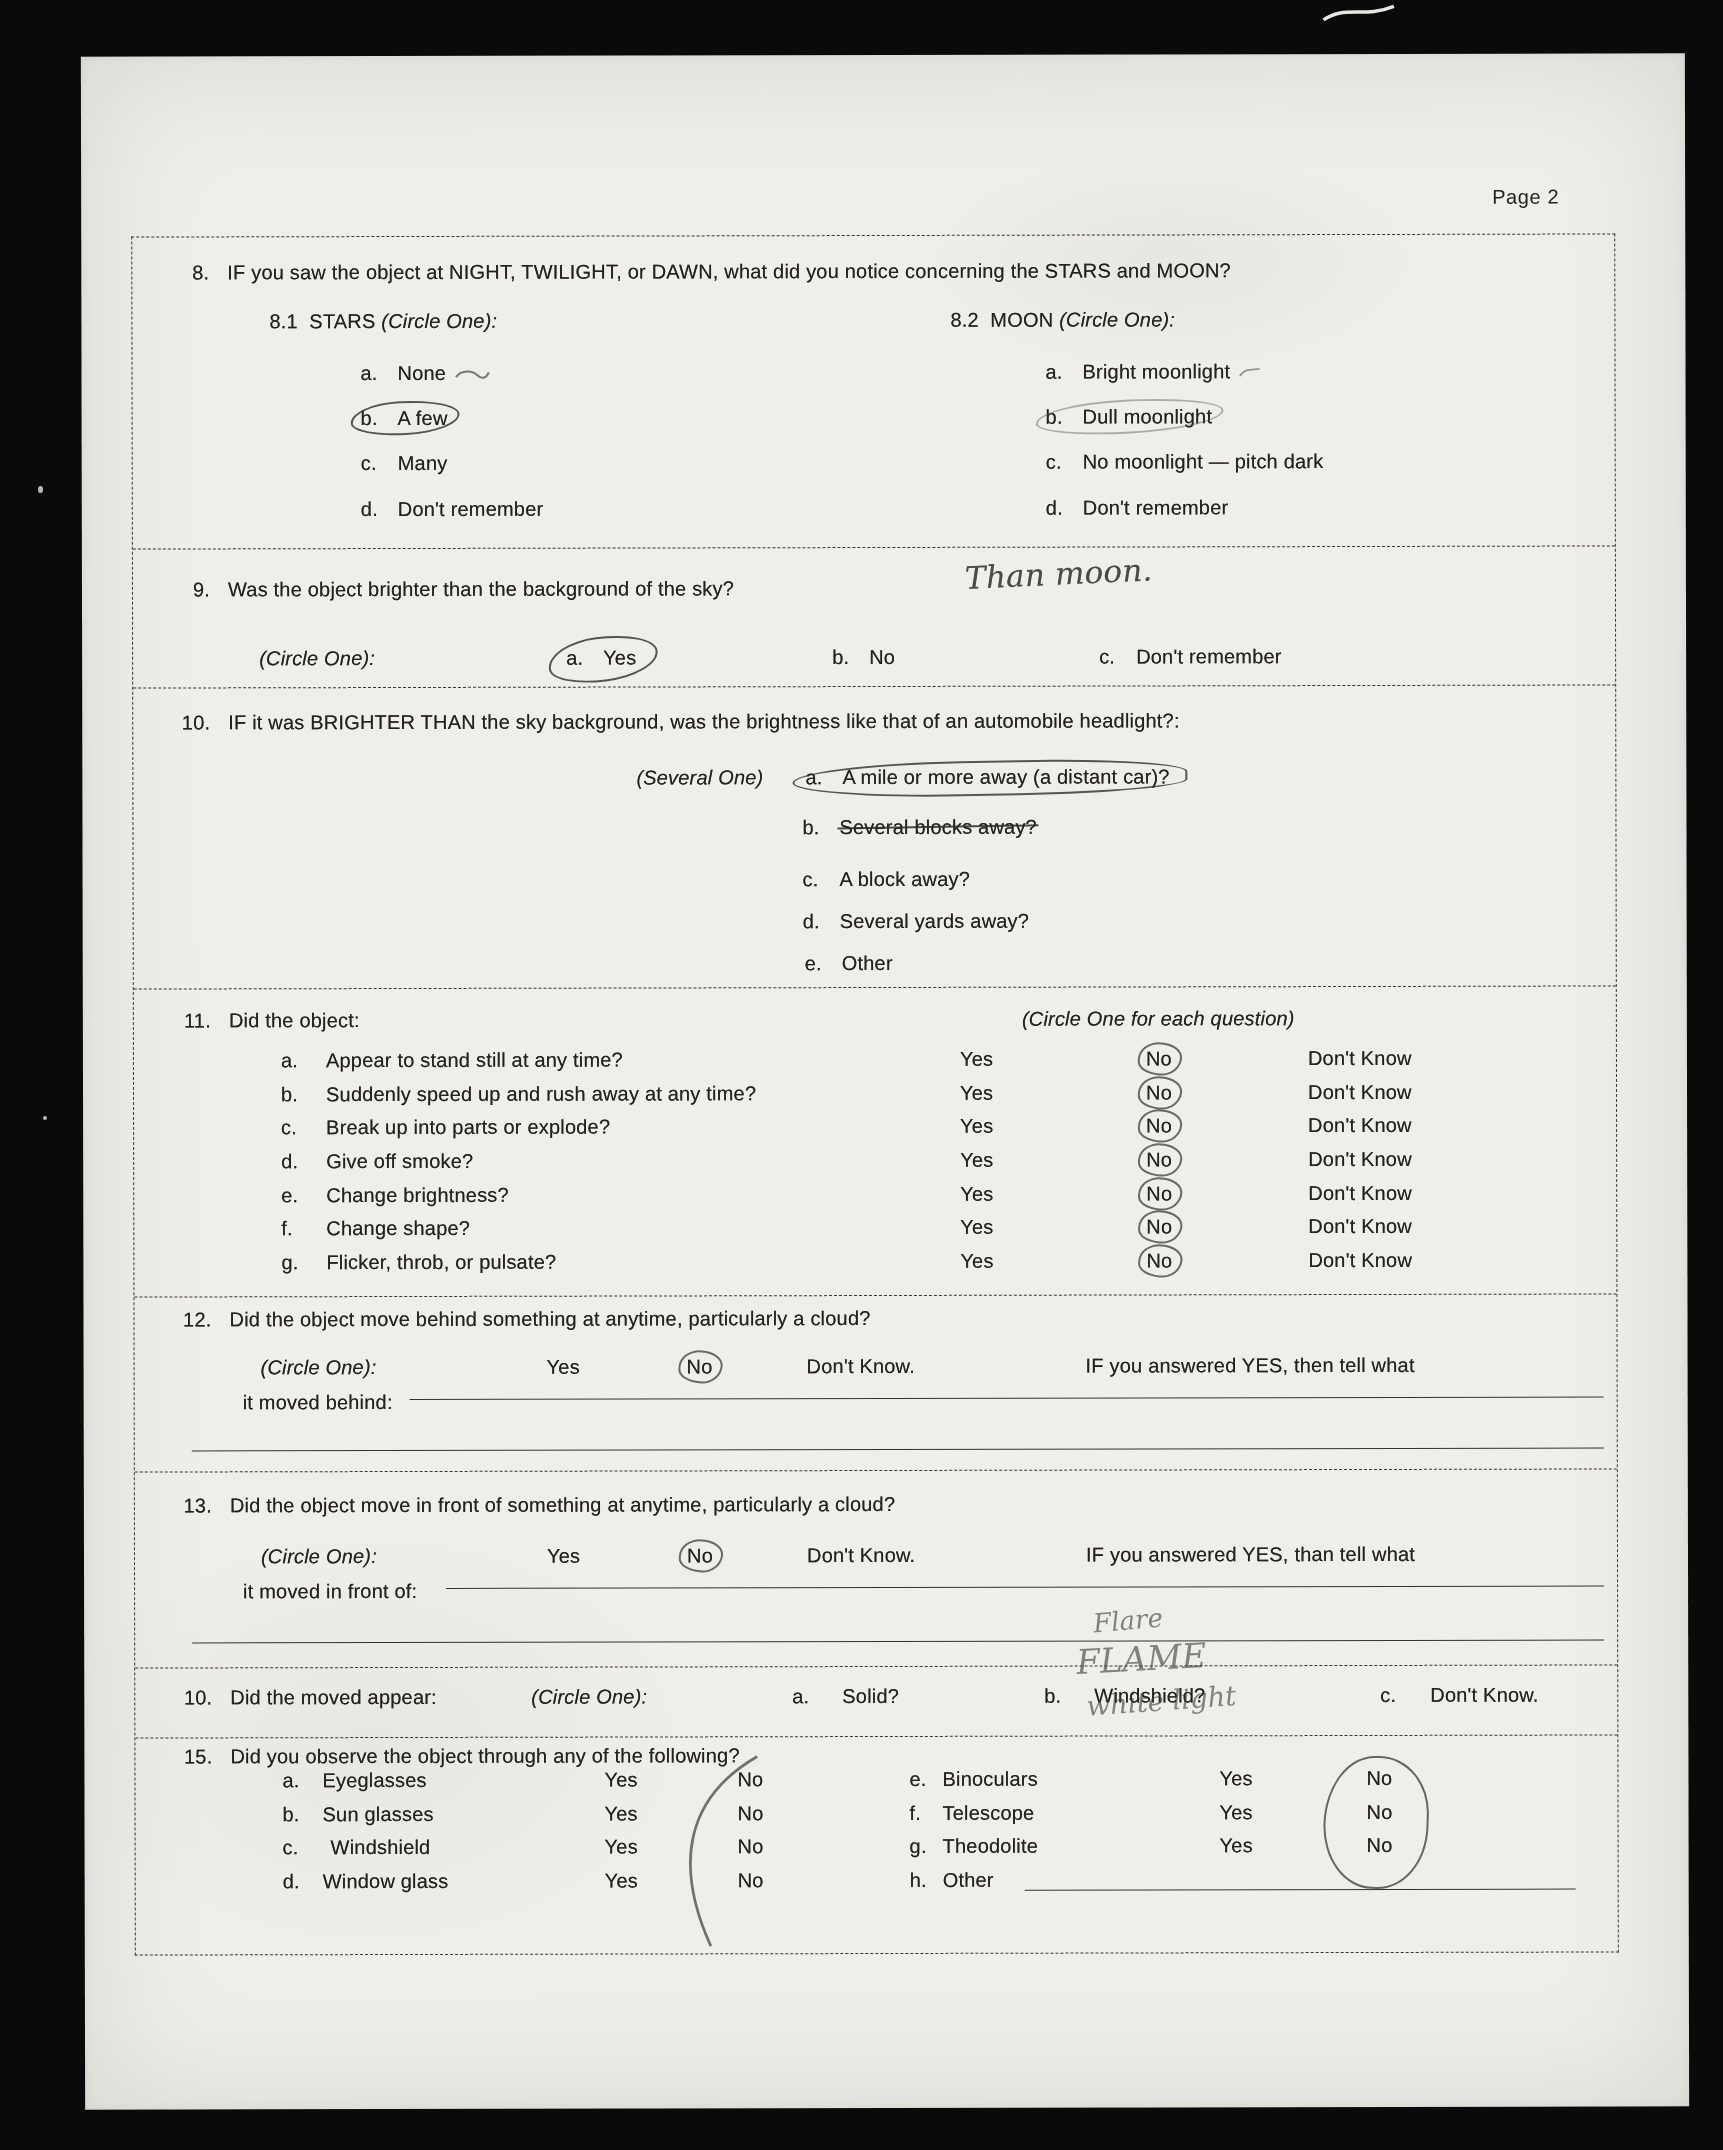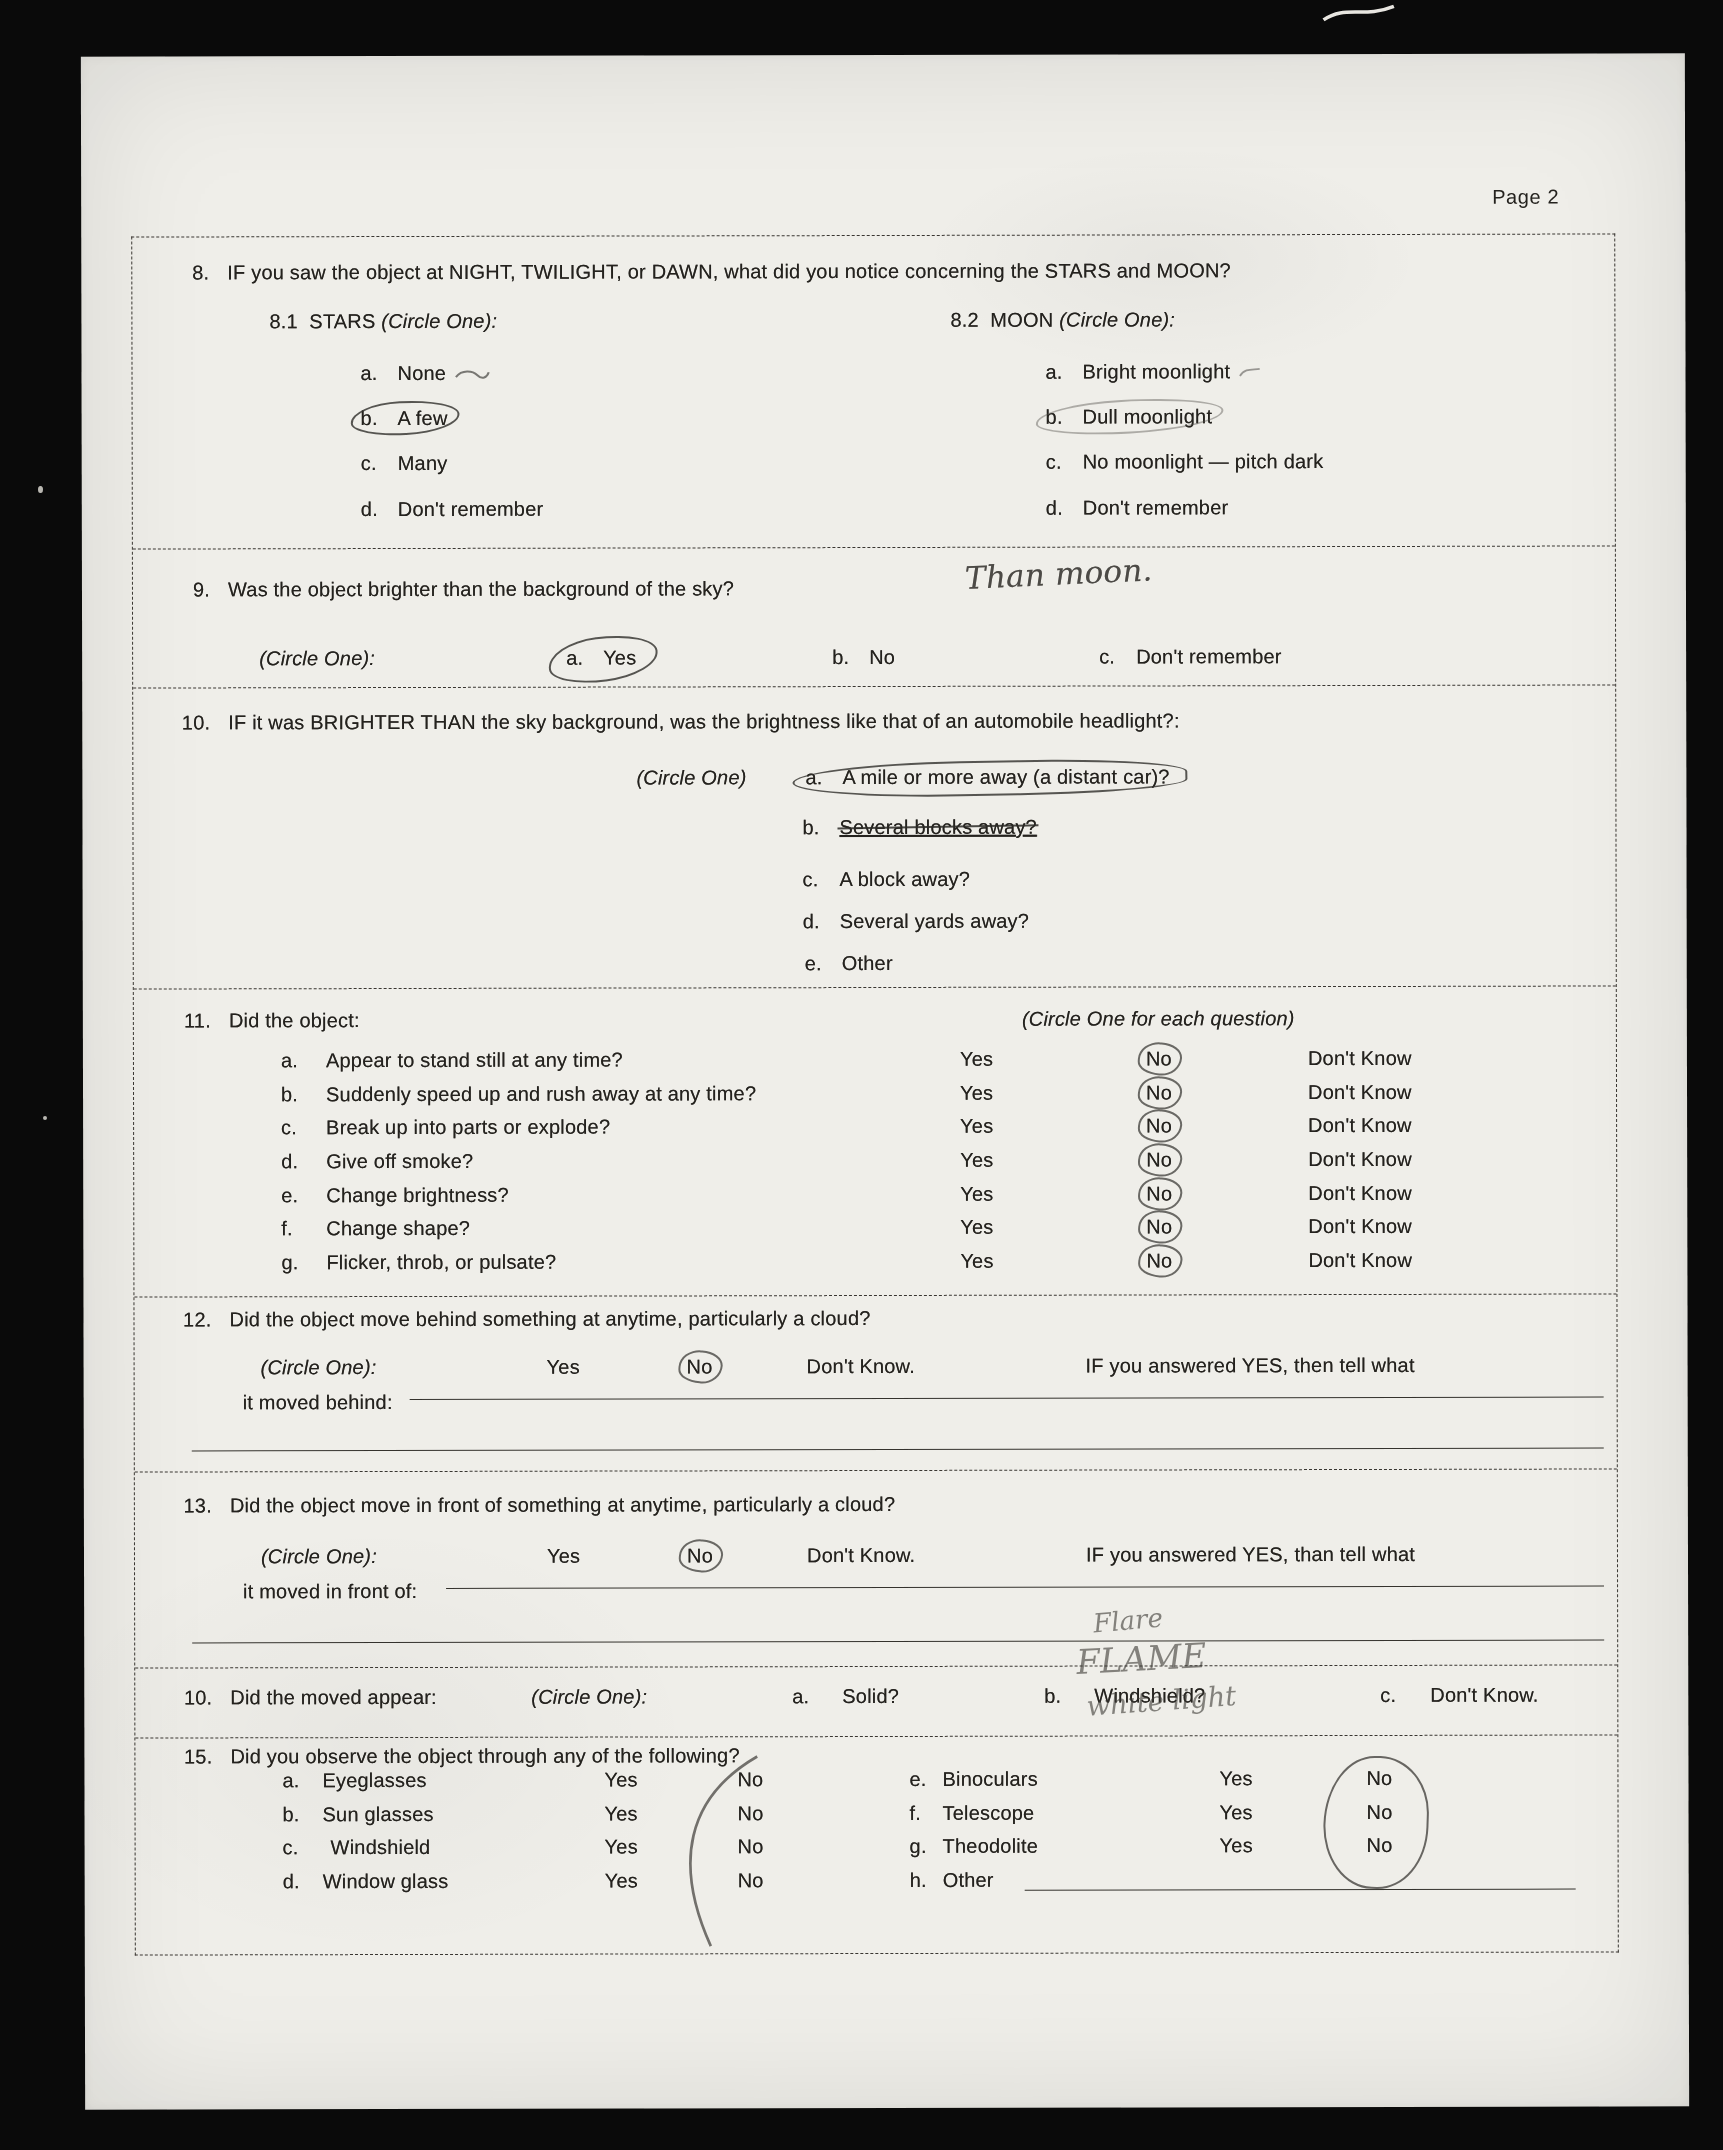--- a/index.html
+++ b/index.html
@@ -32,21 +32,21 @@
                  border:2.4px solid rgba(48,46,43,0.8);
                  border-radius:46% 54% 50% 50% / 58% 46% 54% 42%;
                  transform:rotate(-3deg); pointer-events:none; }
   .circ-light::after { border-color:rgba(80,78,74,0.42); }
   .circ-big::after { left:-18px; right:-21.5px; top:-9.6px; bottom:-12px; transform:rotate(-7deg); }
   .circ-wide::after { left:-13px; right:-18px; top:-4.8px; bottom:-7.2px;
                       border-radius:50% / 62% 48% 44% 56%; transform:rotate(-1deg); }
   .circ-no::after { left:-8.4px; right:-9.6px; top:-5.4px; bottom:-4.2px;
                     border-color:rgba(62,60,56,0.75);
                     border-radius:50% 50% 48% 52% / 56% 44% 60% 40%; transform:rotate(4deg); }
-  .strike { position:relative;text-decoration:underline; }
+  .strike { position:relative; }
   .strike::after { content:""; position:absolute; left:-2.4px; right:-1.2px; top:10.2px;
                    border-top:2.4px solid rgba(44,42,39,0.85); transform:rotate(-0.8deg); }
   .fill { position:absolute; height:21.5px; border-bottom:1.8px solid #34322d; }
   .hand { position:absolute; font-family:"DejaVu Serif", serif; font-style:italic;
           color:rgba(58,56,52,0.6); white-space:nowrap; }
   .sq { vertical-align:middle; margin-left:7.2px; }
   .speck { position:absolute; background:#b9b7b1; border-radius:50%; }
 </style>
 </head>
 <body>
@@ -118,21 +118,21 @@
         <span class="l" style="left:433px;top:98px"><span class="circ circ-big"><span class="lt">a.</span><span>Yes</span></span></span>
         <span class="l" style="left:699px;top:98px"><span class="lt">b.</span><span>No</span></span>
         <span class="l" style="left:966px;top:98px"><span class="lt">c.</span><span>Don't remember</span></span>
       </div>
 
       <div class="sec" style="height:301px">
         <div class="qline" style="top:23px">
           <span class="qnum">10.</span>
           <span>IF it was BRIGHTER THAN the sky background, was the brightness like that of an automobile headlight?:</span>
         </div>
-        <span class="l it" style="left:503px;top:79px">(Circle One)</span>
+        <span class="l it" style="left:503px;top:79px">(Several One)</span>
         <span class="l" style="left:672px;top:79px"><span class="circ circ-wide"><span class="lt">a.</span><span>A mile or more away (a distant car)?</span></span></span>
         <span class="l" style="left:669px;top:129px"><span class="lt">b.</span><span class="strike">Several blocks away?</span></span>
         <span class="l" style="left:669px;top:181px"><span class="lt">c.</span><span>A block away?</span></span>
         <span class="l" style="left:669px;top:223px"><span class="lt">d.</span><span>Several yards away?</span></span>
         <span class="l" style="left:671px;top:265px"><span class="lt">e.</span><span>Other</span></span>
       </div>
 
       <div class="sec" style="height:308px">
         <div class="qline" style="top:20.4px">
           <span class="qnum">11.</span>

